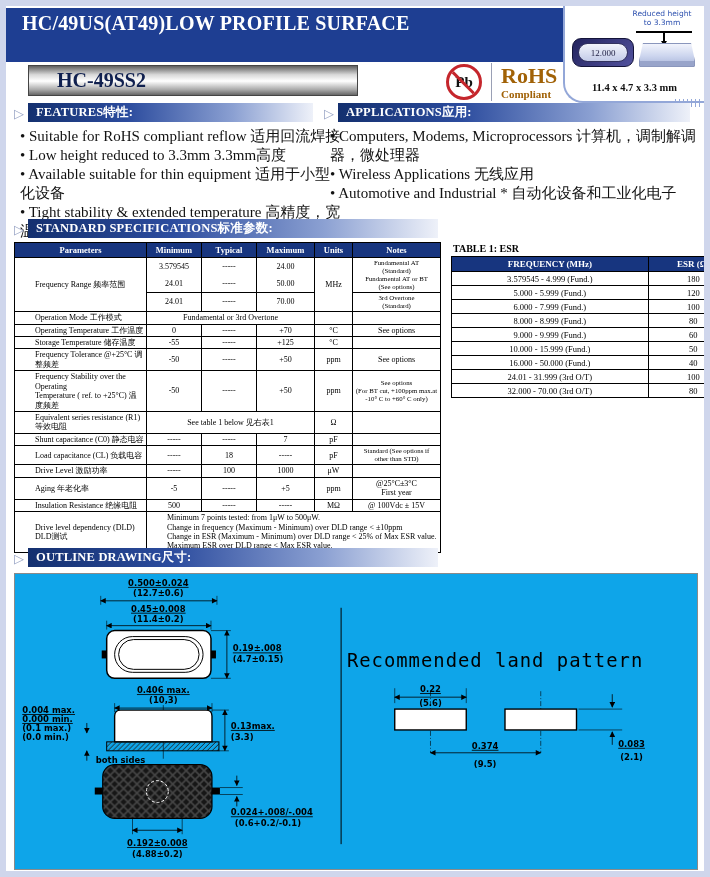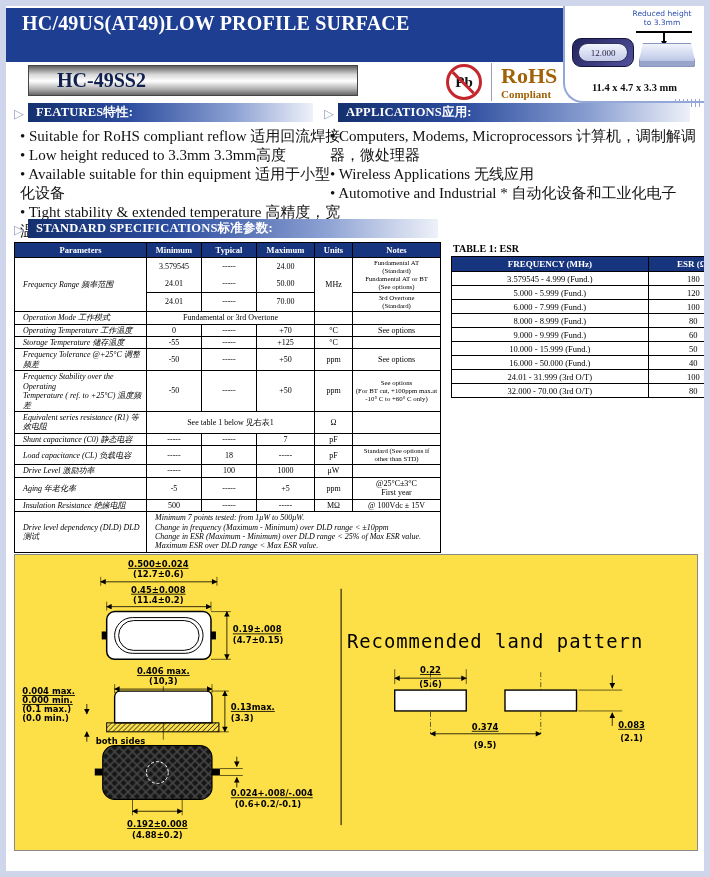--- a/index.html
+++ b/index.html
@@ -70,34 +70,34 @@
 
   
   .spec-sec { position:absolute; top:213px; left:8px; width:696px; }
   .spec-flex { display:flex; margin-top:4px; }
   table { border-collapse:collapse; }
   .spec-table { width:426px; border:1.5px solid #000; table-layout:fixed; }
   .spec-table th { background:#17357f; color:#fff; font-size:8.5px; font-weight:bold;
       border-right:1px solid #000; border-bottom:1px solid #000; padding:2px 1px; }
   .spec-table td { font-size:8px; line-height:1.18; text-align:center; padding:1px 2px;
       border-right:1px solid #000; border-bottom:1px solid #000; white-space:pre-line; }
-  .spec-table td.left { text-align:left; padding-left:8px;font-style:italic; }
+  .spec-table td.left { text-align:left; padding-left:20px; }
   .spec-table td.small { font-size:6.8px; }
   .spec-table td.nb { border-bottom:0; }
   .esr-col { margin-left:10px; width:250px; }
   .esr-caption { font-size:10px; font-weight:bold; margin:1px 0 2px 2px; }
   .esr-table { width:288px; border:1.5px solid #000; }
   .esr-table th { background:#17357f; color:#fff; font-size:9px; font-weight:bold;
       border-right:1px solid #000; border-bottom:1px solid #000; padding:2px; }
   .esr-table td { font-size:8.5px; text-align:center; padding:1.5px 2px;
       border-right:1px solid #000; border-bottom:1px solid #000; }
 
   
   .outline-sec { position:absolute; top:542px; left:8px; width:696px; }
-  .draw-box { margin-top:6px; width:684px; height:297px; border:1px solid #8a8a8a; background:#fde047; }
+  .draw-box { margin-top:6px; width:684px; height:297px; border:1px solid #8a8a8a; background:#0ea5e9; }
   svg text.dim { font-family:"DejaVu Sans",sans-serif; font-size:8.5px; font-weight:bold; fill:#000; }
   svg text.u { text-decoration:underline; }
   svg text.lp-title { font-family:"DejaVu Sans Mono",monospace; font-size:19px; fill:#000; letter-spacing:1px; }
   svg line.dl, svg path.dl { stroke:#000; stroke-width:0.8; fill:none; }
   svg line.cl { stroke:#000; stroke-width:0.6; }
 </style>
 </head>
 <body>
 
 <div class="page">
@@ -372,20 +372,26 @@
                 <td>32.000 - 70.00 (3rd O/T)</td>
                 <td>80</td>
               </tr>
             </tbody>
           </table>
       </div>
     </div>
   </div>
 
   <div class="outline-sec">
+    <div class="sec">
+      <span class="sec-marker"></span>
+      <div class="sec-bar" style="width:410px">
+        <span>OUTLINE DRAWING尺寸:</span>
+      </div>
+    </div>
     <div class="draw-box">
       <svg viewBox="0 0 684 297" width="682" height="295">
         <defs>
           <marker id="arr" viewBox="0 0 10 10" refX="9" refY="5" markerWidth="9" markerHeight="7" orient="auto-start-reverse">
             <path d="M0,0 L10,5 L0,10 z"></path>
           </marker>
           <pattern id="hA" width="5" height="5" patternUnits="userSpaceOnUse">
             <path d="M0,5 l5,-5" stroke="#222" stroke-width="1"></path>
           </pattern>
           <pattern id="hB" width="9" height="9" patternUnits="userSpaceOnUse">

